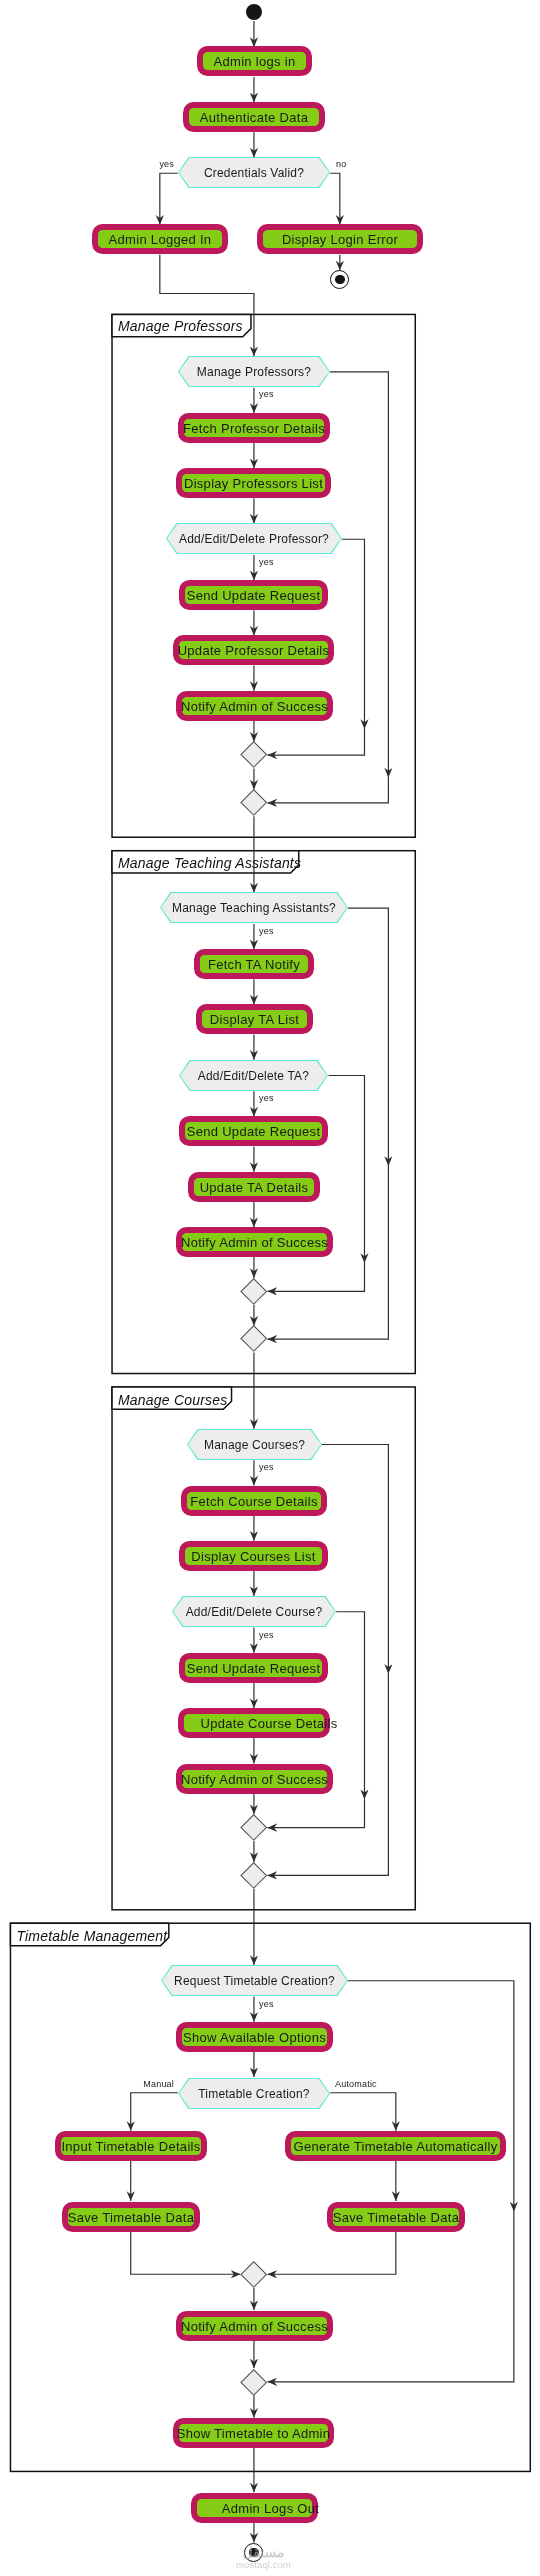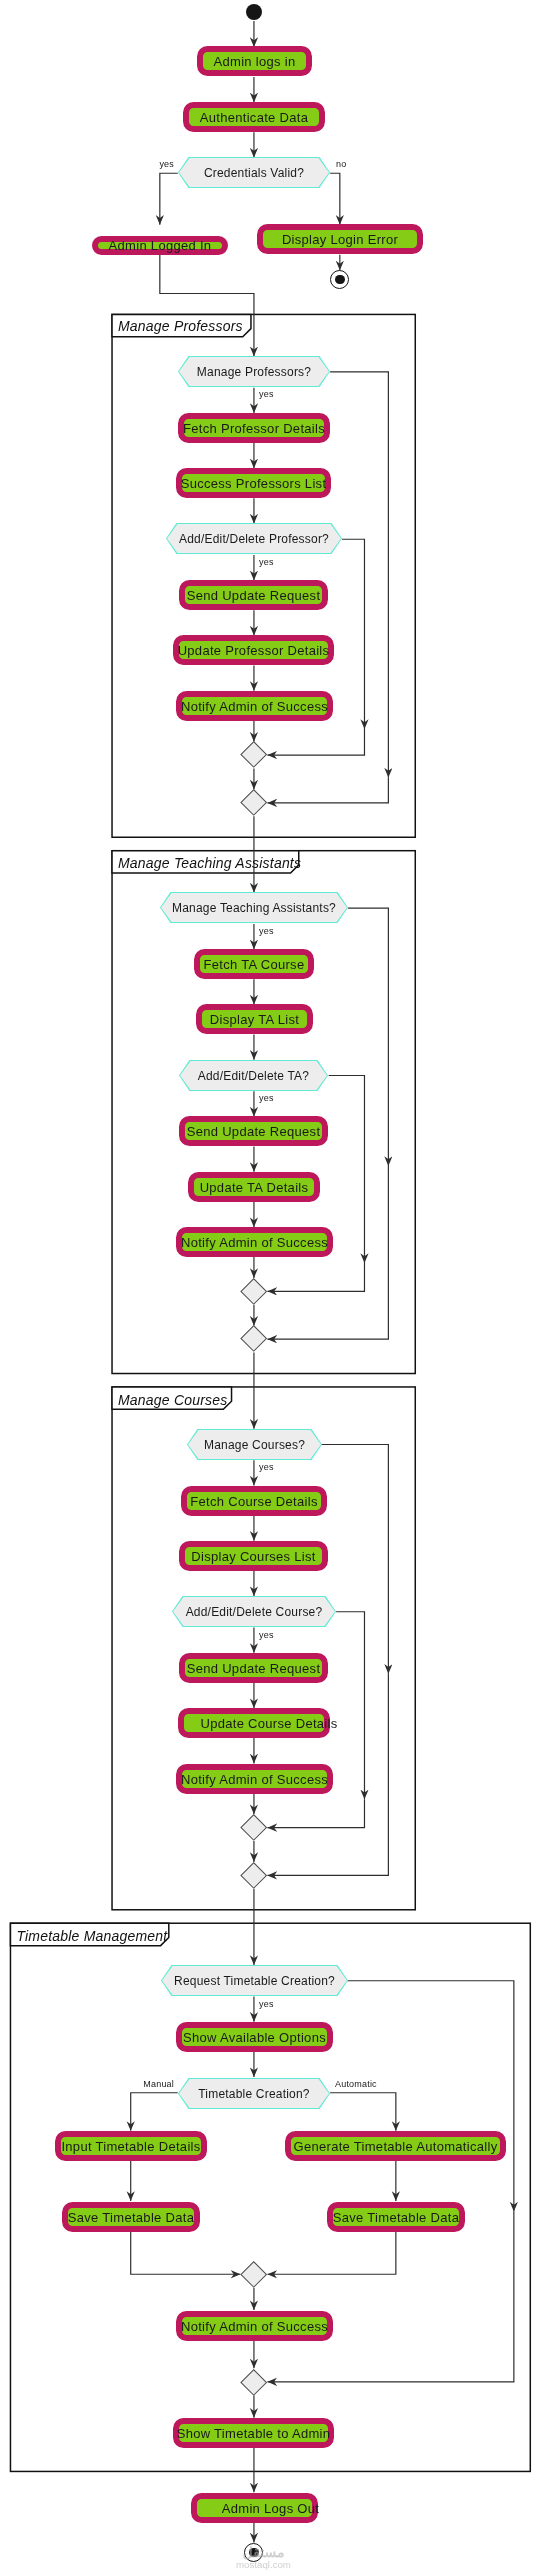--- a/index.html
+++ b/index.html
@@ -35,21 +35,21 @@
   #wm{position:absolute;left:215px;top:2501px;width:97px;text-align:center;
       color:rgba(175,175,175,.6);line-height:1.05;pointer-events:none;margin-top:44px;}
   #wm .l1{font-size:14px;font-weight:bold;display:block;}
   #wm .l2{font-size:9.7px;display:block;}
 
   
   #start1{left:246px;top:3.7px;}
   #n-admin-logs-in{left:197px;top:46px;width:115px;height:30px;}
   #n-authenticate{left:183px;top:102px;width:142px;height:30px;}
   #h-cred{left:178px;top:157px;width:152px;height:31px;}
-  #n-logged-in{left:92px;top:236px;width:136px;height:19px;}
+  #n-logged-in{left:92px;top:224px;width:136px;height:30px;}
   #n-login-error{left:257px;top:224px;width:166px;height:30px;}
   #end1{left:330px;top:270px;}
   
   #h-p1-1{left:178px;top:356px;width:152px;height:31px;}
   #n-p1-a{left:178px;top:413px;width:152px;height:30px;}
   #n-p1-b{left:176px;top:468px;width:155px;height:30px;}
   #h-p1-2{left:166px;top:523px;width:176px;height:31px;}
   #n-p1-c{left:179px;top:580px;width:149px;height:30px;}
   #n-p1-d{left:173px;top:635px;width:161px;height:30px;}
   #n-p1-e{left:176px;top:691px;width:157px;height:30px;}
@@ -217,34 +217,34 @@
   <div class="hex" id="h-cred">
       <span>Credentials Valid?</span>
     </div>
   <div class="act" id="n-logged-in">Admin Logged In</div>
   <div class="act" id="n-login-error">Display Login Error</div>
 
   <div class="hex" id="h-p1-1">
       <span>Manage Professors?</span>
     </div>
   <div class="act" id="n-p1-a">Fetch Professor Details</div>
-  <div class="act" id="n-p1-b">Success Professors List</div>
+  <div class="act" id="n-p1-b">Display Professors List</div>
   <div class="hex" id="h-p1-2">
       <span>Add/Edit/Delete Professor?</span>
     </div>
   <div class="act" id="n-p1-c">Send Update Request</div>
   <div class="act" id="n-p1-d">Update Professor Details</div>
   <div class="act" id="n-p1-e">Notify Admin of Success</div>
   <div class="dm" id="d-p1-1"></div>
   <div class="dm" id="d-p1-2"></div>
 
   <div class="hex" id="h-p2-1">
       <span>Manage Teaching Assistants?</span>
     </div>
-  <div class="act" id="n-p2-a">Fetch TA Course</div>
+  <div class="act" id="n-p2-a">Fetch TA Notify</div>
   <div class="act" id="n-p2-b">Display TA List</div>
   <div class="hex" id="h-p2-2">
       <span>Add/Edit/Delete TA?</span>
     </div>
   <div class="act" id="n-p2-c">Send Update Request</div>
   <div class="act" id="n-p2-d">Update TA Details</div>
   <div class="act" id="n-p2-e">Notify Admin of Success</div>
   <div class="dm" id="d-p2-1"></div>
   <div class="dm" id="d-p2-2"></div>
 

